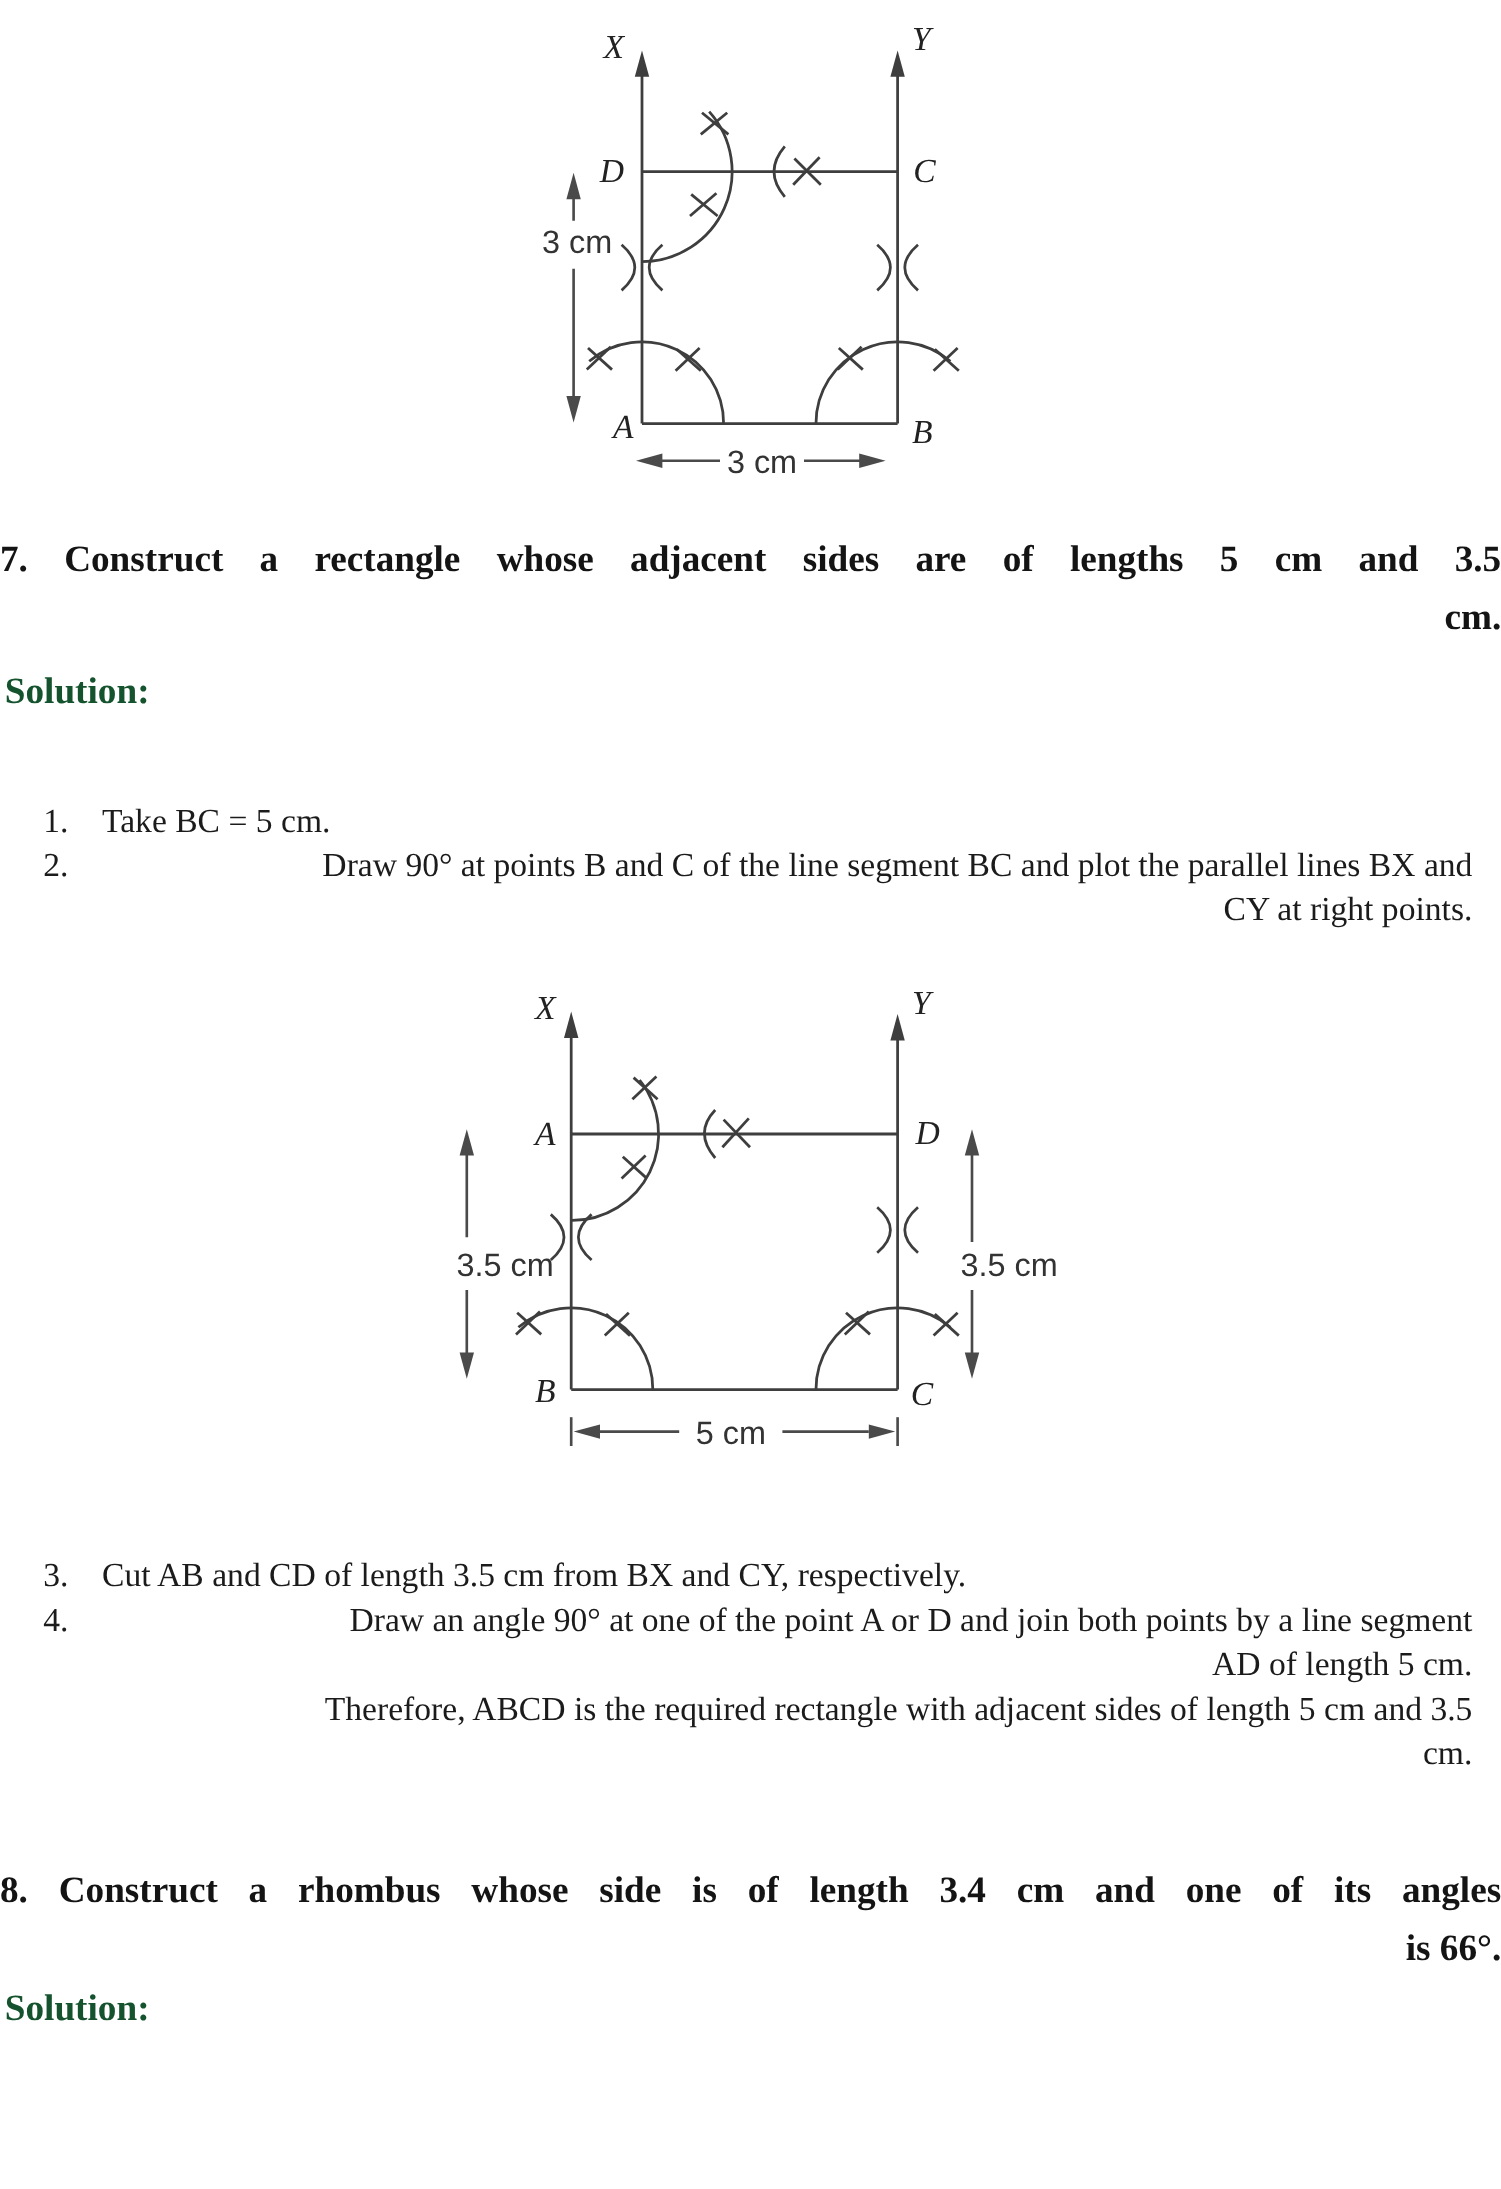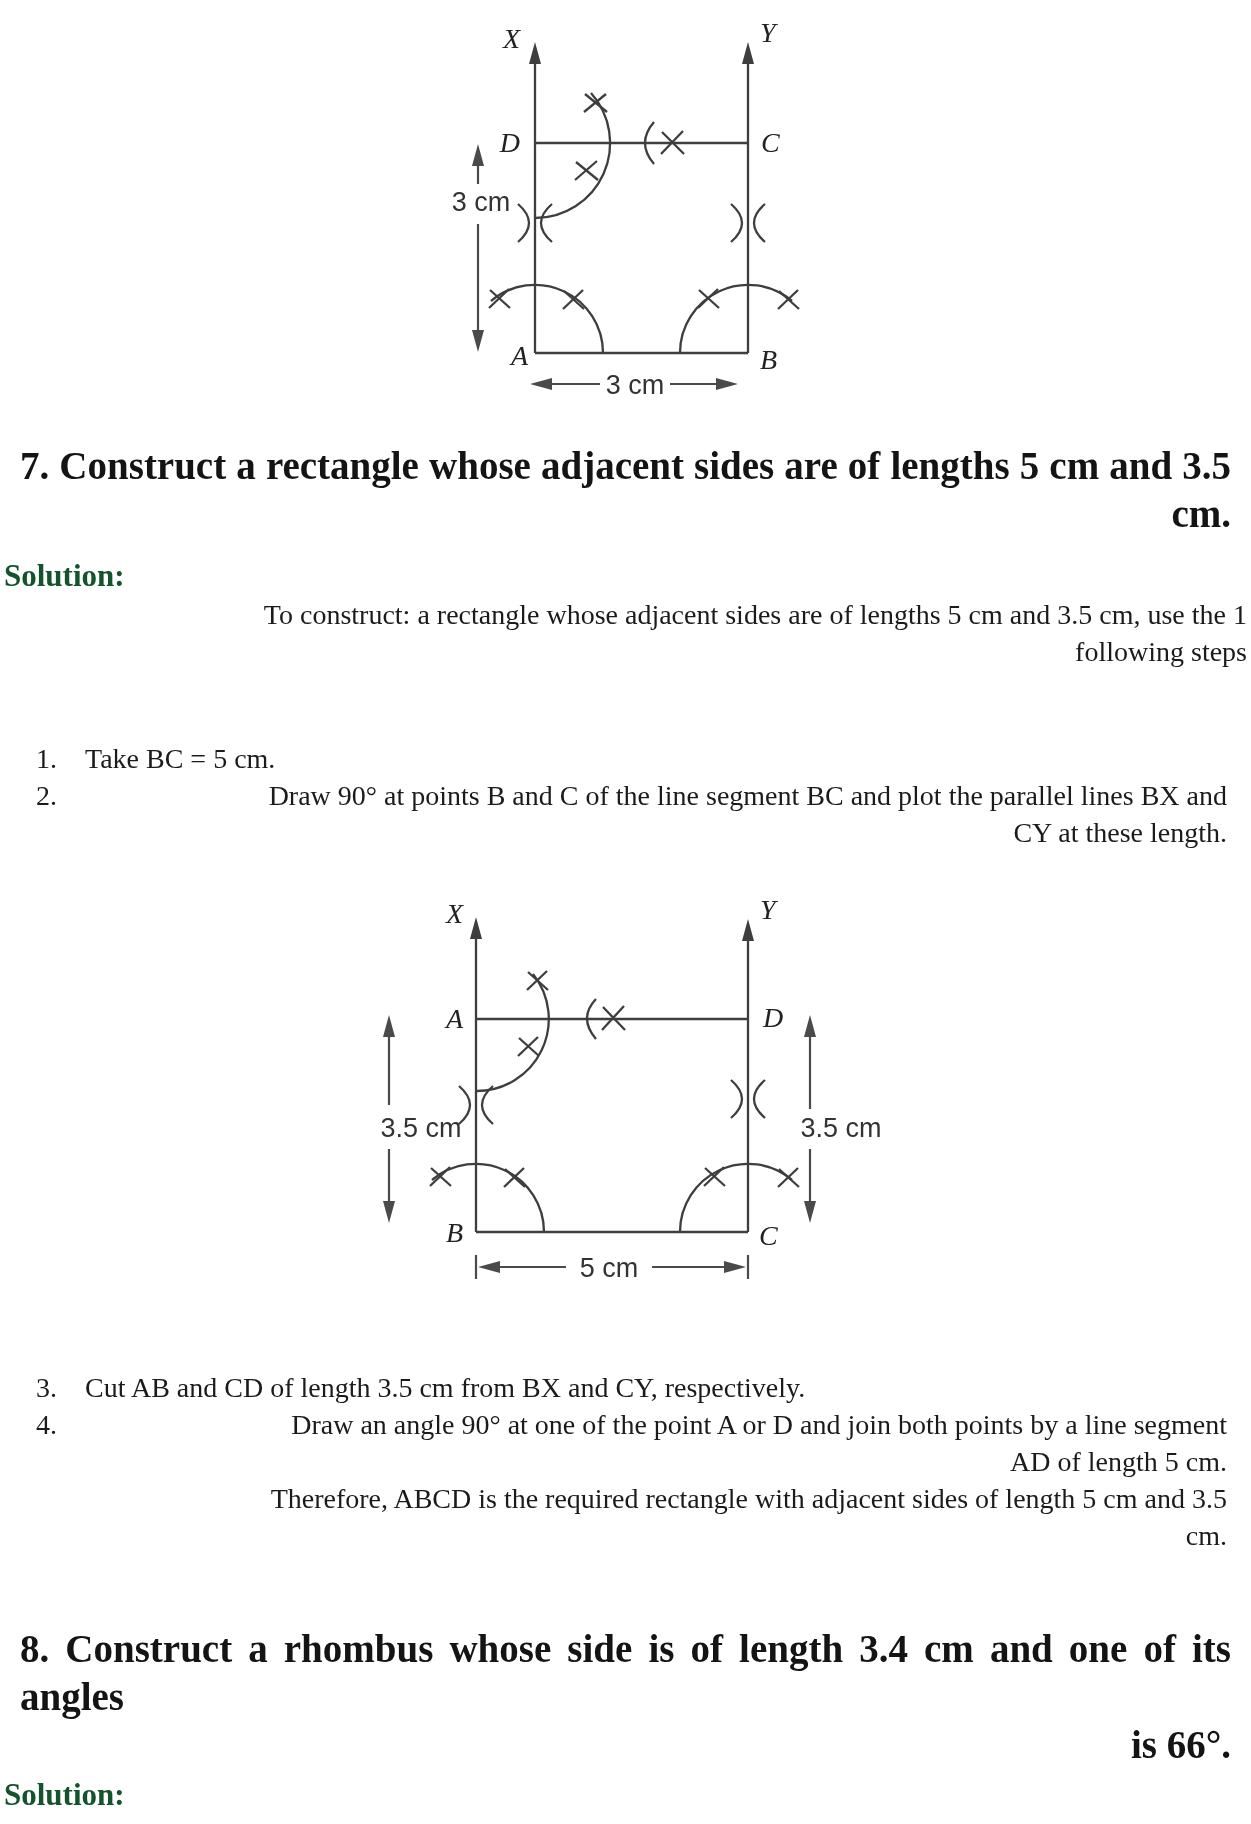--- a/index.html
+++ b/index.html
@@ -3,21 +3,21 @@
 <meta charset="utf-8">
 <style>
   html,body{margin:0;padding:0;}
   body{
     width:1251px;height:1824px;overflow:hidden;background:#ffffff;
     font-family:"Liberation Serif",serif;color:#1b1b1b;
   }
   .page{width:1251px;height:1824px;position:relative;}
   .fig1{display:block;margin:8px 0 0 368px;}
   .fig2{display:block;margin:36px 0 0 318px;}
-  .q-heading{font-size:39px;font-weight:bold;line-height:48px;padding:0 20px;color:#141414;}
+  .q-heading{font-size:31px;font-weight:bold;line-height:48px;padding:0 0;color:#141414;}
   .q-heading{margin-top:34px;}
   .q-heading.q8{margin-top:71px;}
   .jstretch{display:block;text-align:justify;text-align-last:justify;}
   .jleft{display:block;text-align:right;}
   .sol-label{font-size:31px;font-weight:bold;line-height:40px;margin-top:18px;padding:0 4px;color:#14532d;}
   .sol-label.bottom{margin-top:6px;}
   .para{font-size:28px;line-height:37px;padding:0 4px;}
   .steps{margin-top:70px;font-size:28px;line-height:37px;}
   .step{display:flex;padding-left:36px;}
   .step .num{flex:none;width:49px;}
@@ -112,35 +112,31 @@
     <text class="dim" x="267" y="386" text-anchor="middle">3 cm</text>
   </svg>
 
   <div class="q-heading">
     <span class="jstretch">7. Construct a rectangle whose adjacent sides are of lengths 5 cm and 3.5</span>
     <span class="jleft">cm.</span>
   </div>
 
   <div class="sol-label">Solution:</div>
 
-  <div class="para">
-    <span class="jleft">To construct: a rectangle whose adjacent sides are of lengths 5 cm and 3.5 cm, use the 1</span>
-    <span class="jleft">following steps</span>
-  </div>
 
   <div class="steps">
     <div class="step">
       <span class="num">1.</span>
       <div class="txt">Take BC =  5 cm.</div>
     </div>
     <div class="step">
       <span class="num">2.</span>
       <div class="txt">
         <span class="jleft">Draw 90° at points B and C of the line segment BC and plot the parallel lines BX and</span>
-        <span class="jleft">CY at these length.</span>
+        <span class="jleft">CY at right points.</span>
       </div>
     </div>
   </div>
 
   <svg class="fig2" width="580" height="412" viewBox="0 0 580 412">
     <g stroke="#3e3e3e" stroke-width="2.3" fill="none">
       <g>
         <line x1="158" y1="345" x2="158" y2="46"></line>
         <polygon points="158,30 152,52 164,52" fill="#3e3e3e" stroke="none"></polygon>
       </g>

